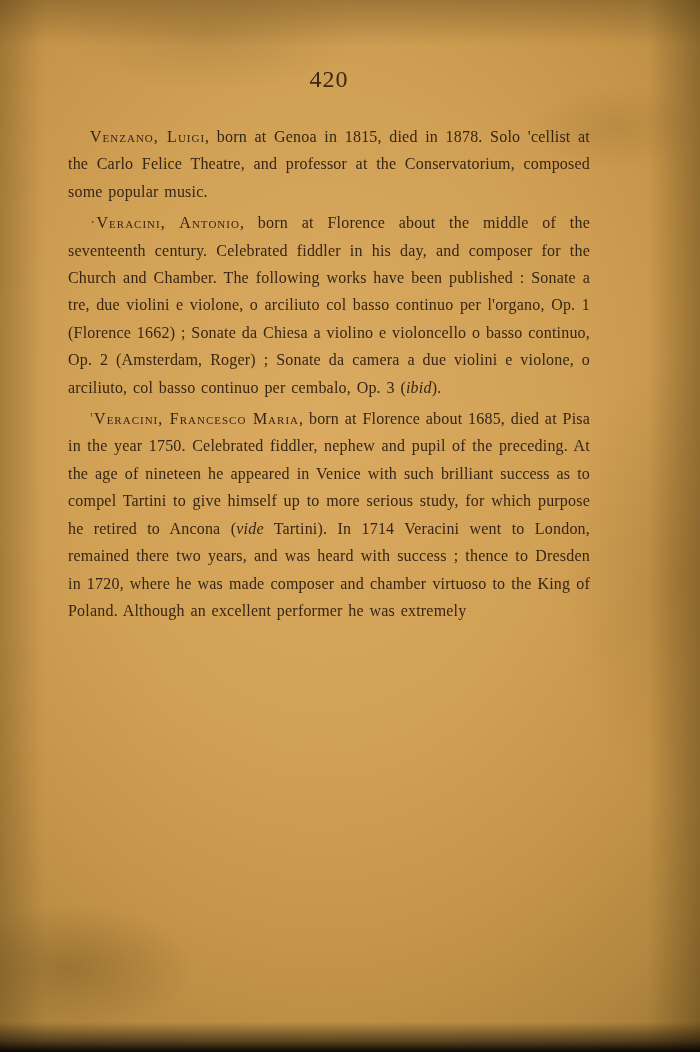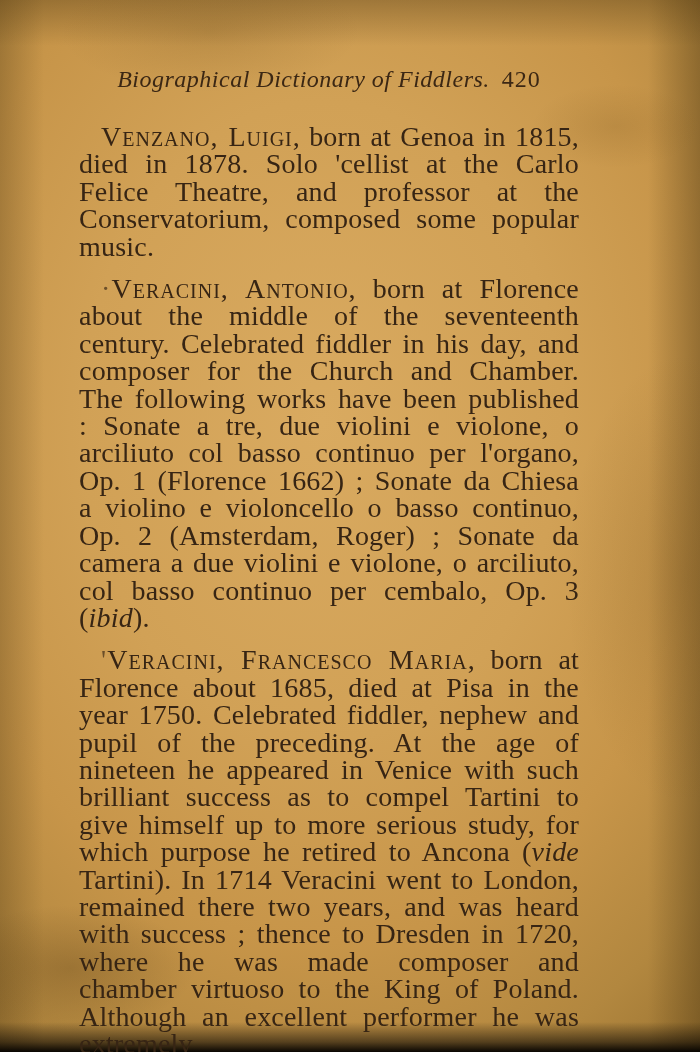--- a/index.html
+++ b/index.html
@@ -52,22 +52,22 @@
   }
   .running-head .head-title {
     font-style: italic;
     letter-spacing: 0.5px;
   }
   .running-head .head-page {
     font-style: normal;
     letter-spacing: 1px;
   }
   .page-body .para {
-    margin: 15px;
-    font-size: 28px;
+    margin: 4px;
+    font-size: 16px;
     line-height: 27.4px;
     text-align: justify;
     text-indent: 22px;
     word-spacing: 1.5px;
     letter-spacing: 0.2px;
   }
   .seg-smallcaps {
     font-variant: small-caps;
     letter-spacing: 1px;
   }
@@ -78,21 +78,20 @@
     opacity: 0.65;
     margin-right: 1px;
   }
 </style>
 </head>
 <body>
 
 <div class="scan-page">
   <div class="text-column">
     <div class="running-head">
-      <span class="head-title">Biographical Dictionary of Fiddlers.</span>
       <span class="head-page">420</span>
     </div>
     <div class="page-body">
         <p class="para"><span class="seg-smallcaps">Venzano, Luigi</span><span class="seg-normal">, born at Genoa in 1815, died in 1878. Solo 'cellist at the Carlo Felice Theatre, and professor at the Conservatorium, composed some popular music.</span></p>
         <p class="para"><span class="mark">·</span><span class="seg-smallcaps">Veracini, Antonio</span><span class="seg-normal">, born at Florence about the middle of the seventeenth century. Celebrated fiddler in his day, and composer for the Church and Chamber. The following works have been published : Sonate a tre, due violini e violone, o arciliuto col basso continuo per l'organo, Op. 1 (Florence 1662) ; Sonate da Chiesa a violino e violoncello o basso continuo, Op. 2 (Amsterdam, Roger) ; Sonate da camera a due violini e violone, o arciliuto, col basso continuo per cembalo, Op. 3 (</span><span class="seg-italic">ibid</span><span class="seg-normal">).</span></p>
         <p class="para"><span class="mark">'</span><span class="seg-smallcaps">Veracini, Francesco Maria</span><span class="seg-normal">, born at Florence about 1685, died at Pisa in the year 1750. Celebrated fiddler, nephew and pupil of the preceding. At the age of nineteen he appeared in Venice with such brilliant success as to compel Tartini to give himself up to more serious study, for which purpose he retired to Ancona (</span><span class="seg-italic">vide</span><span class="seg-normal"> Tartini). In 1714 Veracini went to London, remained there two years, and was heard with success ; thence to Dresden in 1720, where he was made composer and chamber virtuoso to the King of Poland. Although an excellent performer he was extremely</span></p>
       </div>
   </div>
 </div>
 

